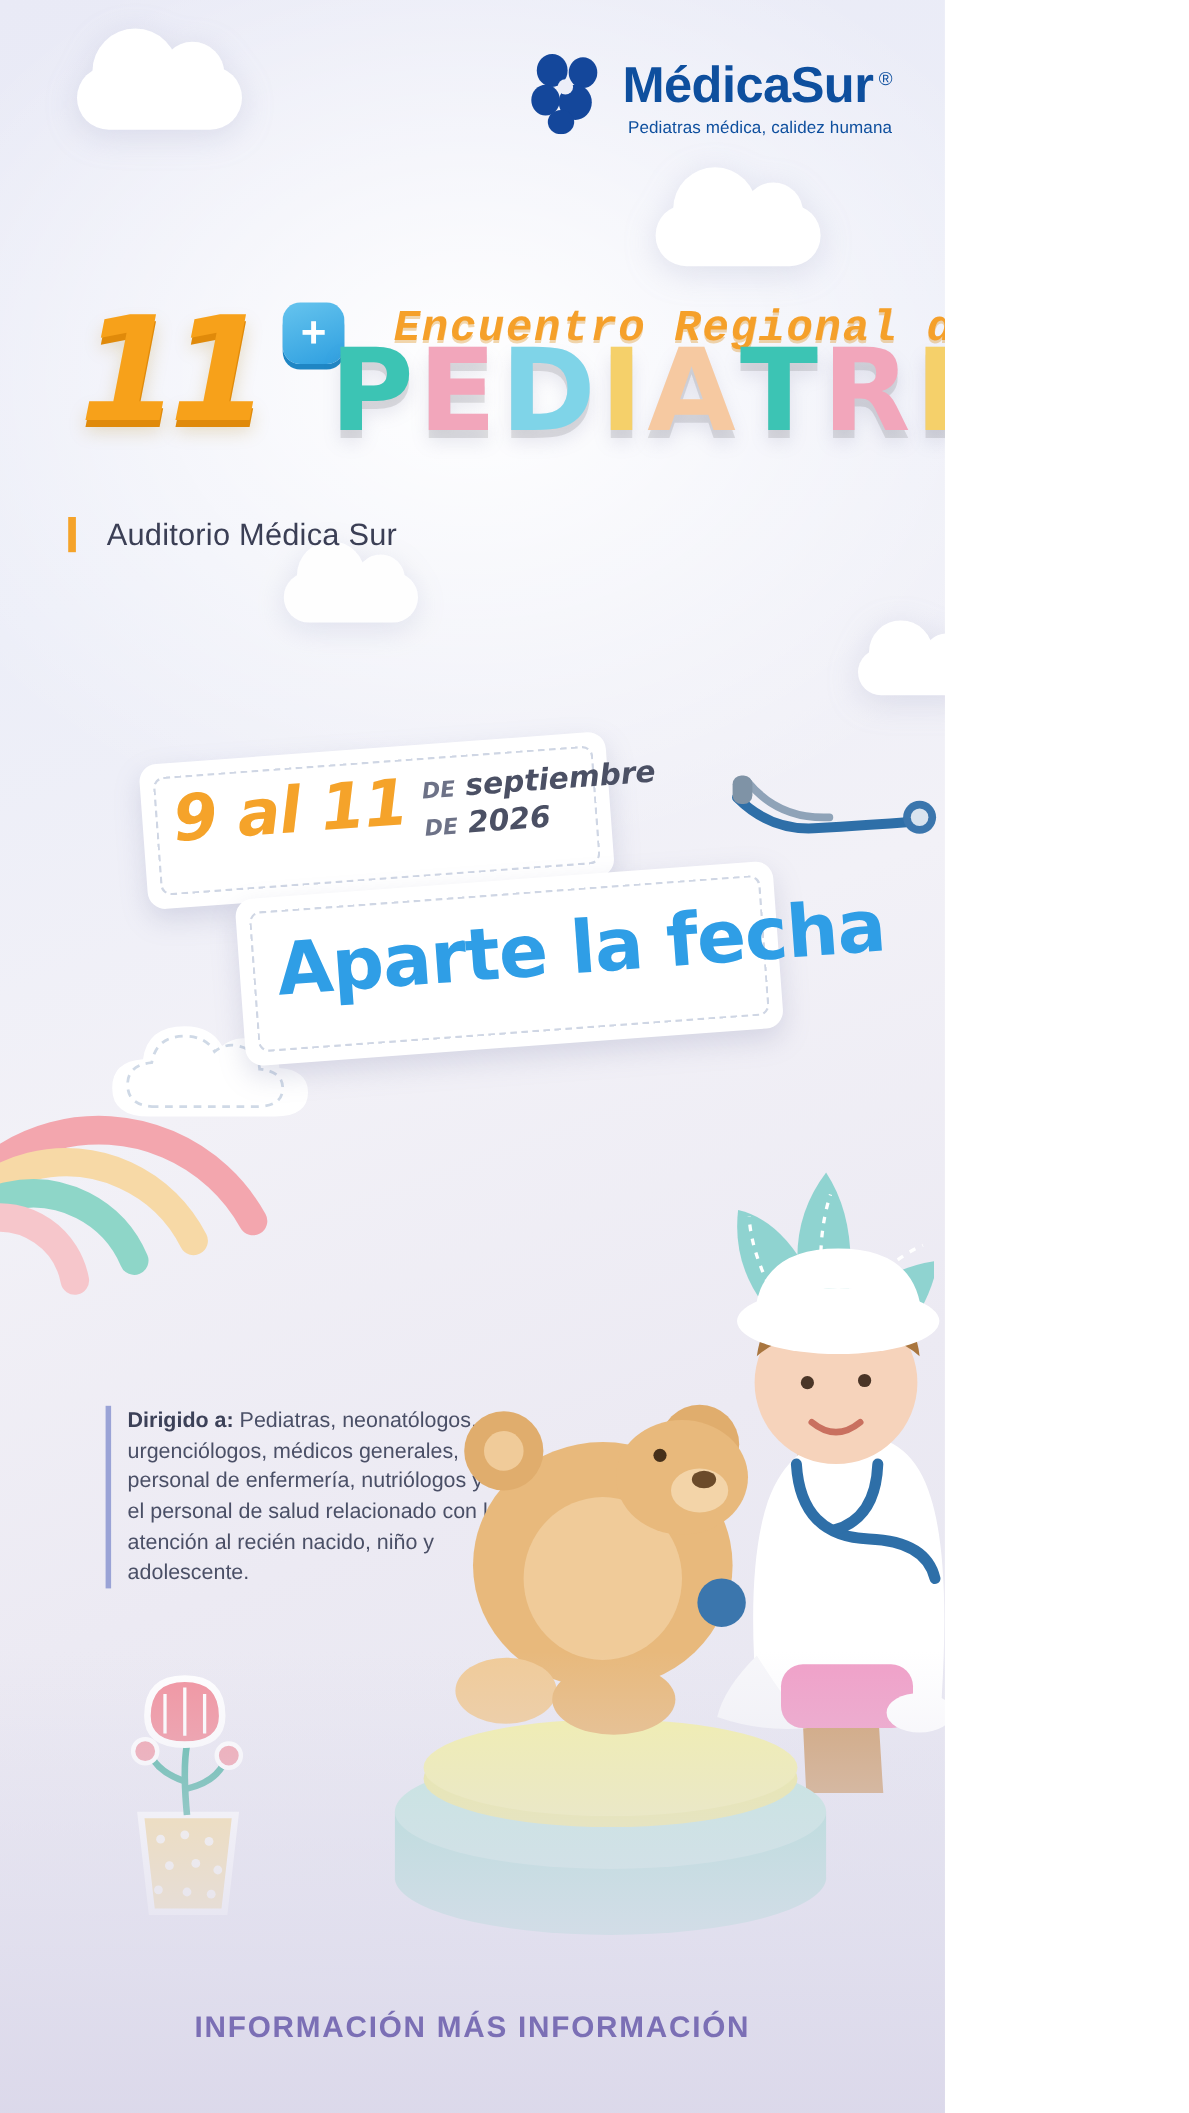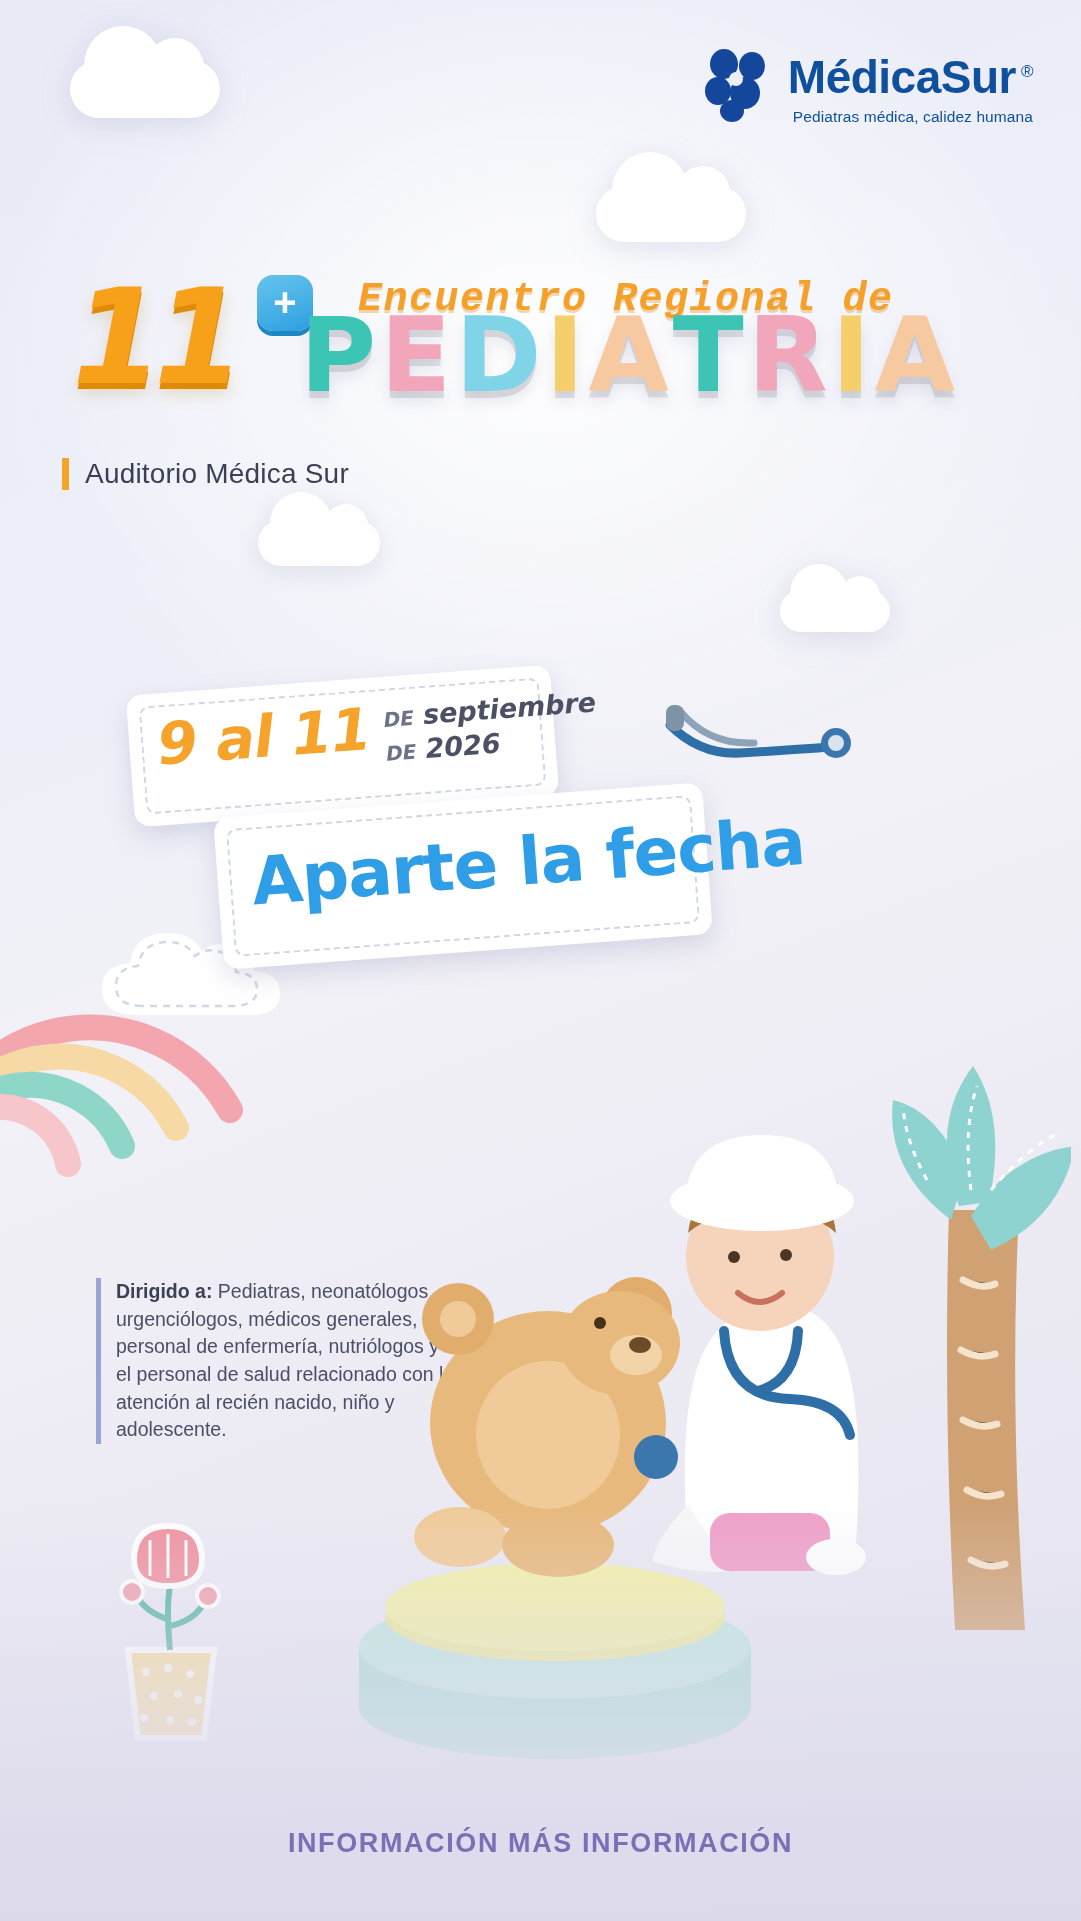--- a/index.html
+++ b/index.html
@@ -5,21 +5,21 @@
   html, body {
     margin: 0;
     padding: 0;
     background: #ffffff;
   }
   body {
     font-family: "Liberation Sans", sans-serif;
   }
   .poster {
     position: relative;
-    width: 1081px;
+    width: 859px;
     height: 1921px;
     overflow: hidden;
     background:
       radial-gradient(ellipse 900px 700px at 50% 18%, #ffffff 0%, rgba(255,255,255,0) 62%),
       linear-gradient(160deg, #e9eaf6 0%, #eceef8 26%, #f2f1f7 48%, #eceaf3 68%, #e4e4f0 100%);
   }
   
   .poster::after {
     content: "";
     position: absolute;
@@ -166,23 +166,23 @@
     text-shadow: 0 7px 0 rgba(0,0,0,0.10), 0 11px 16px rgba(120,120,160,0.18);
   }
 
   
   .stetho { position: absolute; left: 660px; top: 430px; }
 
   
   .venue {
     position: absolute;
     left: 62px;
-    top: 458px;
+    top: 470px;
     border-left: 7px solid #f5a32a;
-    padding-left: 16px;
+    padding-left: 28px;
   }
   .venue-line1 {
     font-size: 28px;
     color: #3b3f55;
     letter-spacing: .2px;
   }
   .venue-line2 {
     margin-top: 5px;
     font-size: 30px;
     color: #4a4f66;

